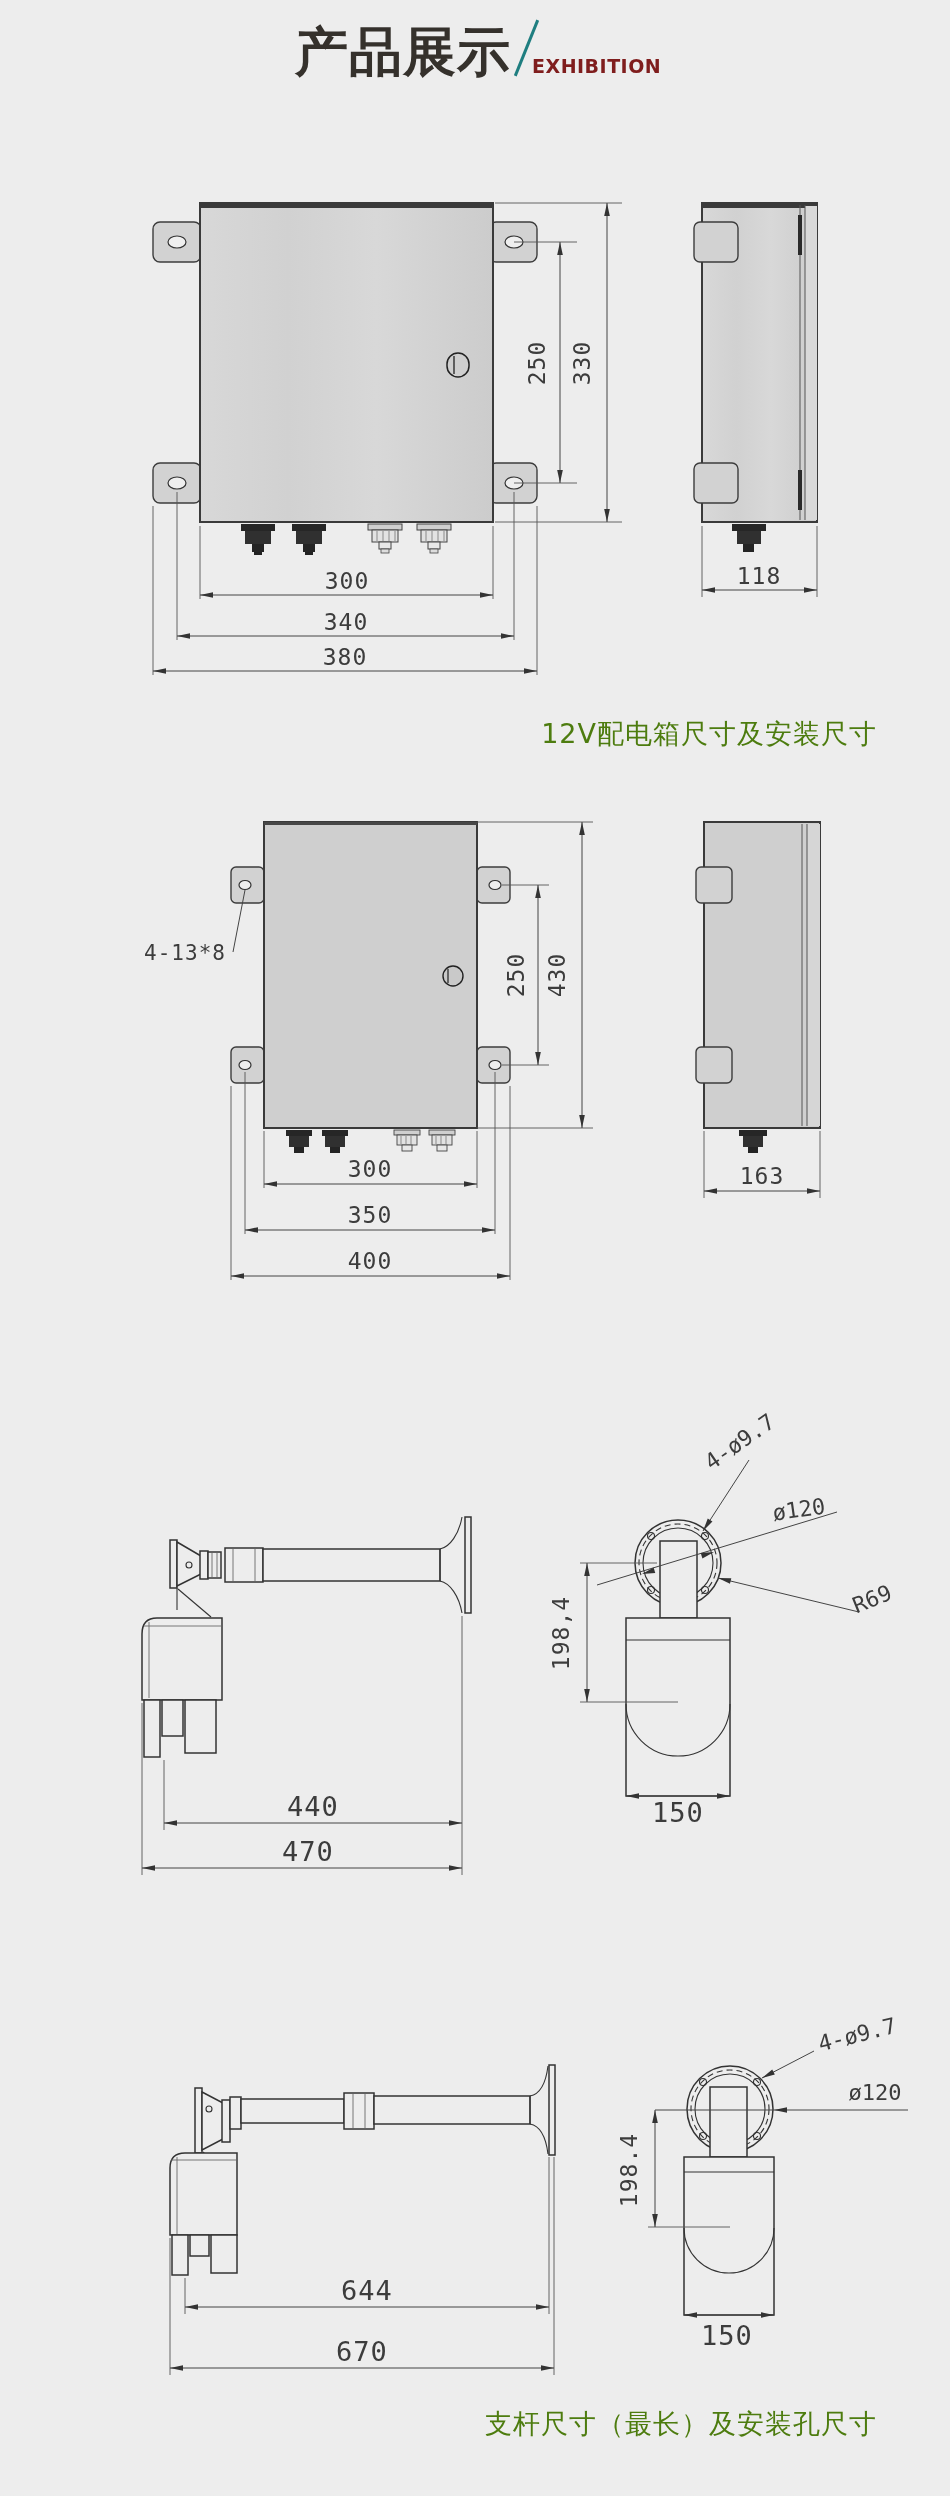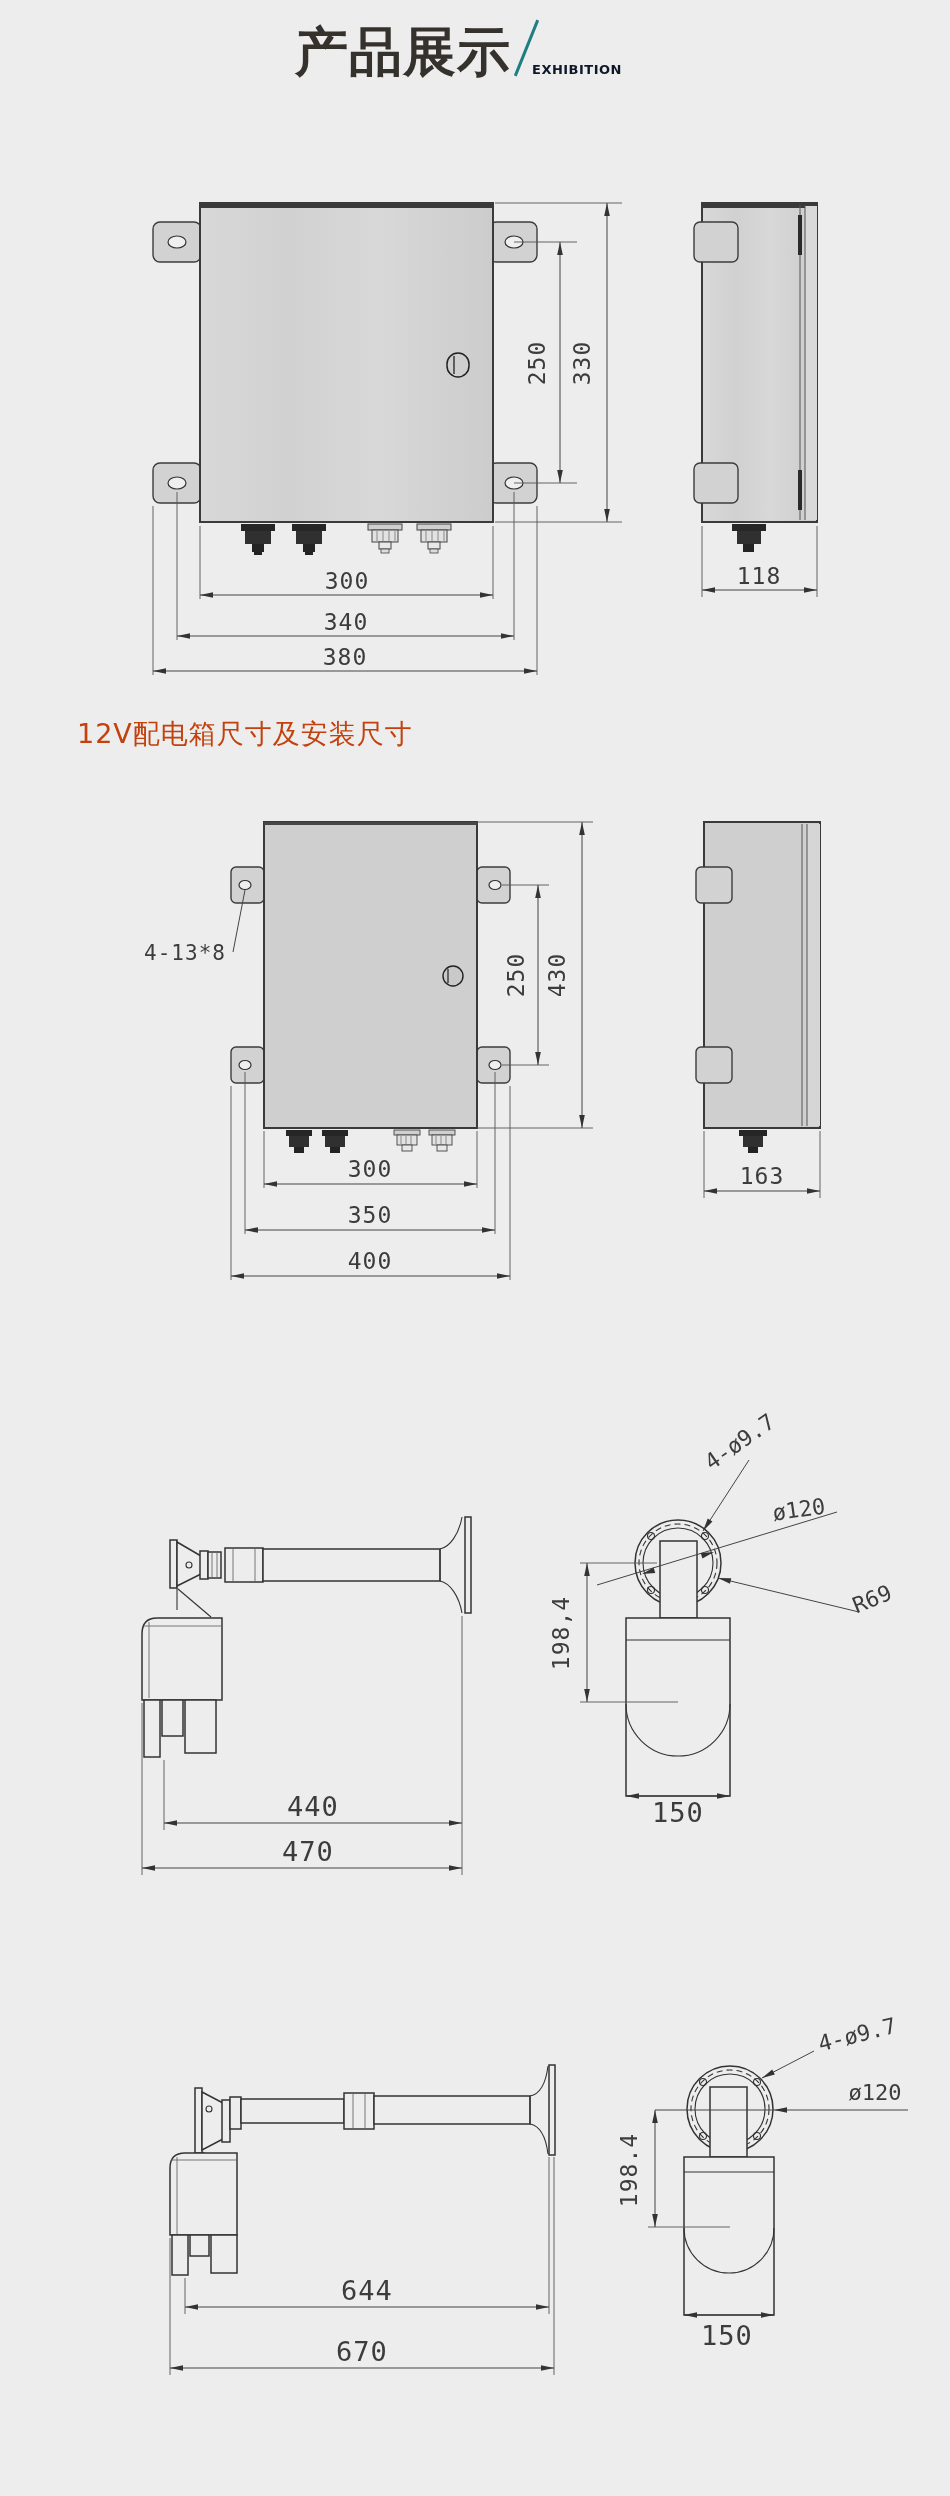--- a/index.html
+++ b/index.html
@@ -2,23 +2,23 @@
 <html><head>
 <meta charset="utf-8">
 <style>
   html,body{margin:0;padding:0;background:#ededed;}
   #page{position:relative;width:950px;height:2496px;background:#ededed;overflow:hidden;
         font-family:"DejaVu Sans",sans-serif;margin-left:37px;}
   
   #hdr{position:absolute;left:258px;top:10px;display:flex;align-items:flex-end;height:70px;}
   .hdr-title{font-size:53px;line-height:1.05;font-weight:700;color:#35312c;letter-spacing:1px;}
   .hdr-slash{width:3px;height:60px;background:#1f7e80;transform:rotate(22deg);margin:0 4px 2px 14px;}
-  .hdr-sub{font-size:13px;font-weight:700;color:#0f172a;letter-spacing:0.5px;margin-bottom:3px;}
+  .hdr-sub{font-size:19px;font-weight:700;color:#7f1d1d;letter-spacing:0.5px;margin-bottom:3px;}
   
-  .cap{position:absolute;left:40px;width:800px;text-align:left;color:#c2410c;
+  .cap{position:absolute;left:40px;width:800px;text-align:right;color:#4d7c0f;
        font-size:27px;letter-spacing:1px;}
   
   svg{position:absolute;left:0;}
   .boxfillA{fill:url(#gA);stroke:#3a3a3a;stroke-width:2;}
   .boxfillB{fill:#cfcfcf;stroke:#3a3a3a;stroke-width:2;}
   .ear{fill:#d2d2d2;stroke:#3c3c3c;stroke-width:1.4;}
   .hole{fill:#efefef;stroke:#333;stroke-width:1.2;}
   .out{stroke:#333;stroke-width:1.5;fill:#ededed;}
   .out2{stroke:#333;stroke-width:1.1;fill:none;}
   .inr{stroke:#6a6a6a;stroke-width:0.9;fill:none;}
@@ -384,14 +384,15 @@
       <text class="dim" x="600" y="2170" transform="rotate(-90 600 2170)">198.4</text>
 
       <line class="diml" x1="777" y1="2051" x2="725" y2="2078"></line>
       <polygon class="arrow" points="0,0 -13,-2.8 -13,2.8" transform="translate(725,2078) rotate(152.6)"></polygon>
       <text class="ann" x="822" y="2042" transform="rotate(-14 822 2042)">4-ø9.7</text>
 
       <line class="diml" x1="647" y1="2315" x2="737" y2="2315" marker-start="url(#m4)" marker-end="url(#m4)"></line>
       <text class="dimlg" x="690" y="2345">150</text>
     </g>
   </svg>
+  <div class="cap" style="top:2406px">支杆尺寸（最长）及安装孔尺寸</div>
 
 </div>
 
 </body></html>

